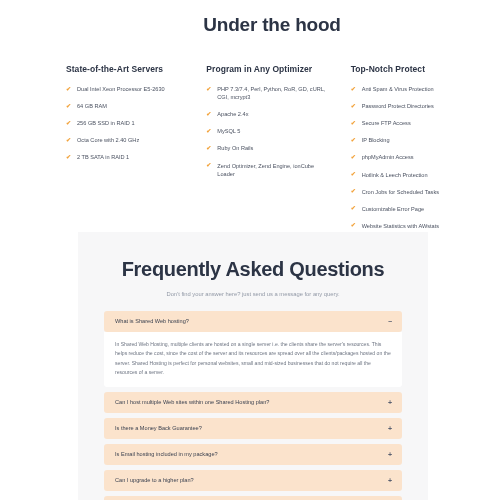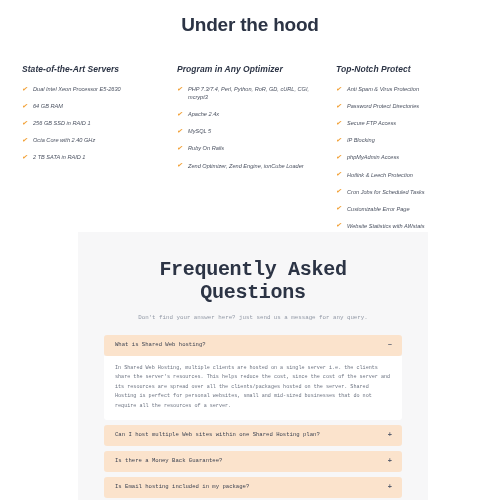--- a/index.html
+++ b/index.html
@@ -3,40 +3,39 @@
 <meta charset="utf-8">
 <style>
   * { box-sizing: border-box; margin: 0; padding: 0; }
   html, body {
     width: 500px; height: 500px;
     overflow: hidden;
     background: #ffffff;
     font-family: "Liberation Sans", sans-serif;
     -webkit-font-smoothing: antialiased;
   }
-  .page { width: 500px; height: 500px; position: relative; }
+  .page { width: 500px; height: 500px; position: relative; padding-left: 44px; }
 
   
   .hood-section {
     background: #ffffff;
     padding: 8px 0 18px 0;
   }
   .hood-title {
     text-align: center;
     font-size: 19px;
     font-weight: bold;
     color: #2c3445;
     letter-spacing: -0.2px;
     padding: 6px 0 0 0;
   }
   .hood-cols {
     display: flex;
     padding: 28px 18px 0 22px;
     gap: 5px;
-    font-style: italic;
   }
   .hood-col { flex: 1 1 0; padding-right: 12px; }
   .hood-col:nth-child(2) { padding-left: 4px; }
   .hood-col:nth-child(3) { padding-left: 8px; }
   .col-title {
     font-size: 8.5px;
     font-weight: bold;
     color: #2c3445;
     margin-bottom: 11px;
     letter-spacing: 0.05px;
@@ -71,21 +70,20 @@
     background: #ffffff;
   }
   .faq-card {
     position: absolute;
     left: 78px;
     right: 72px;
     top: 0;
     bottom: 0;
     background: #f7f7f8;
     padding: 26px 26px 0 26px;
-    font-family: Liberation Mono, monospace;
   }
   .faq-title {
     text-align: center;
     font-size: 20px;
     font-weight: bold;
     color: #2c3445;
     letter-spacing: -0.3px;
     margin-bottom: 10px;
   }
   .faq-sub {

